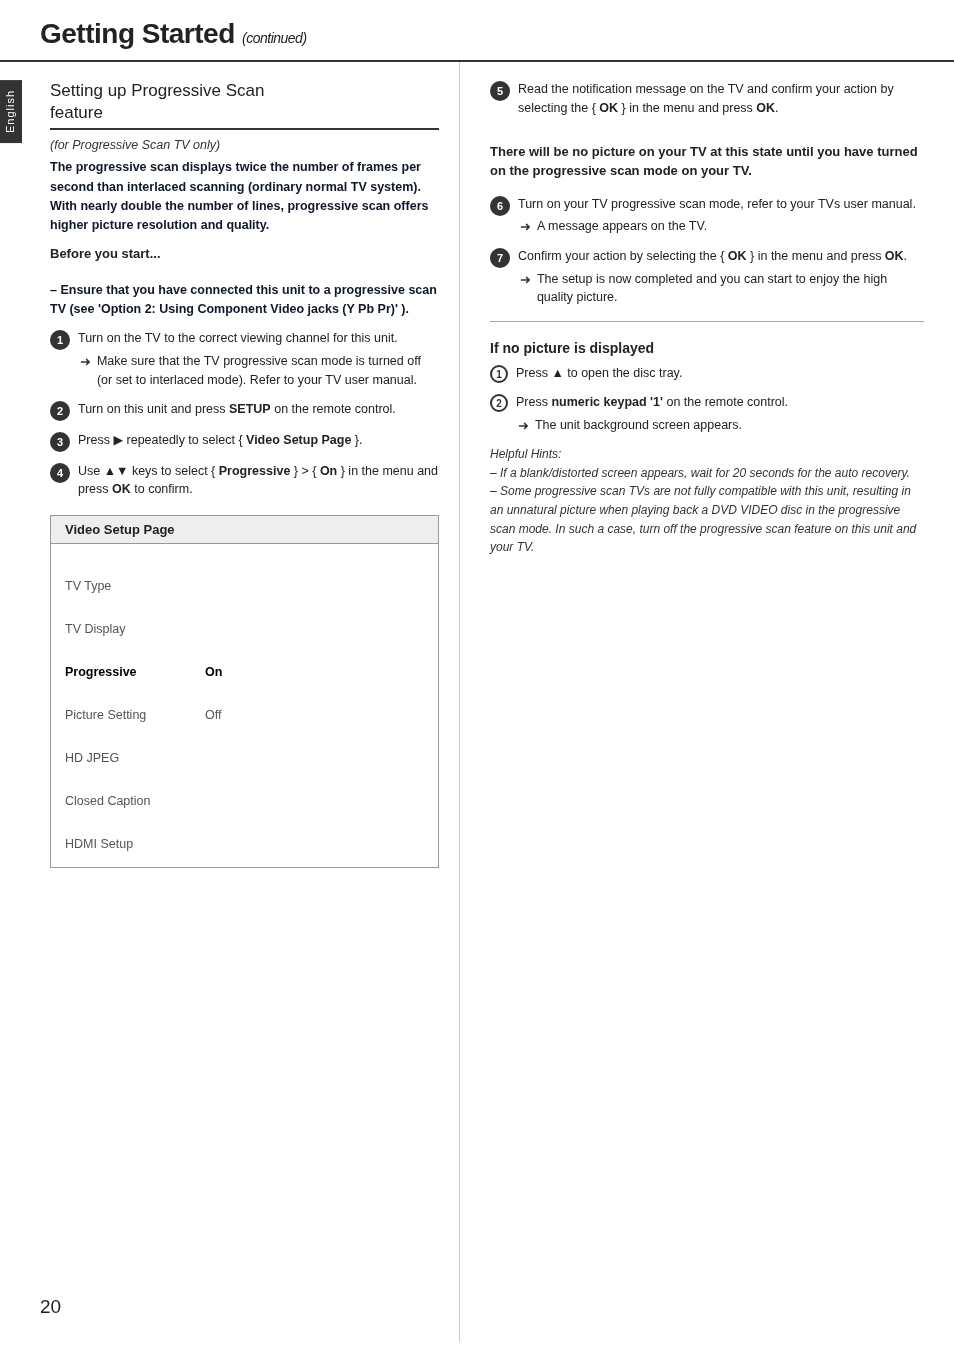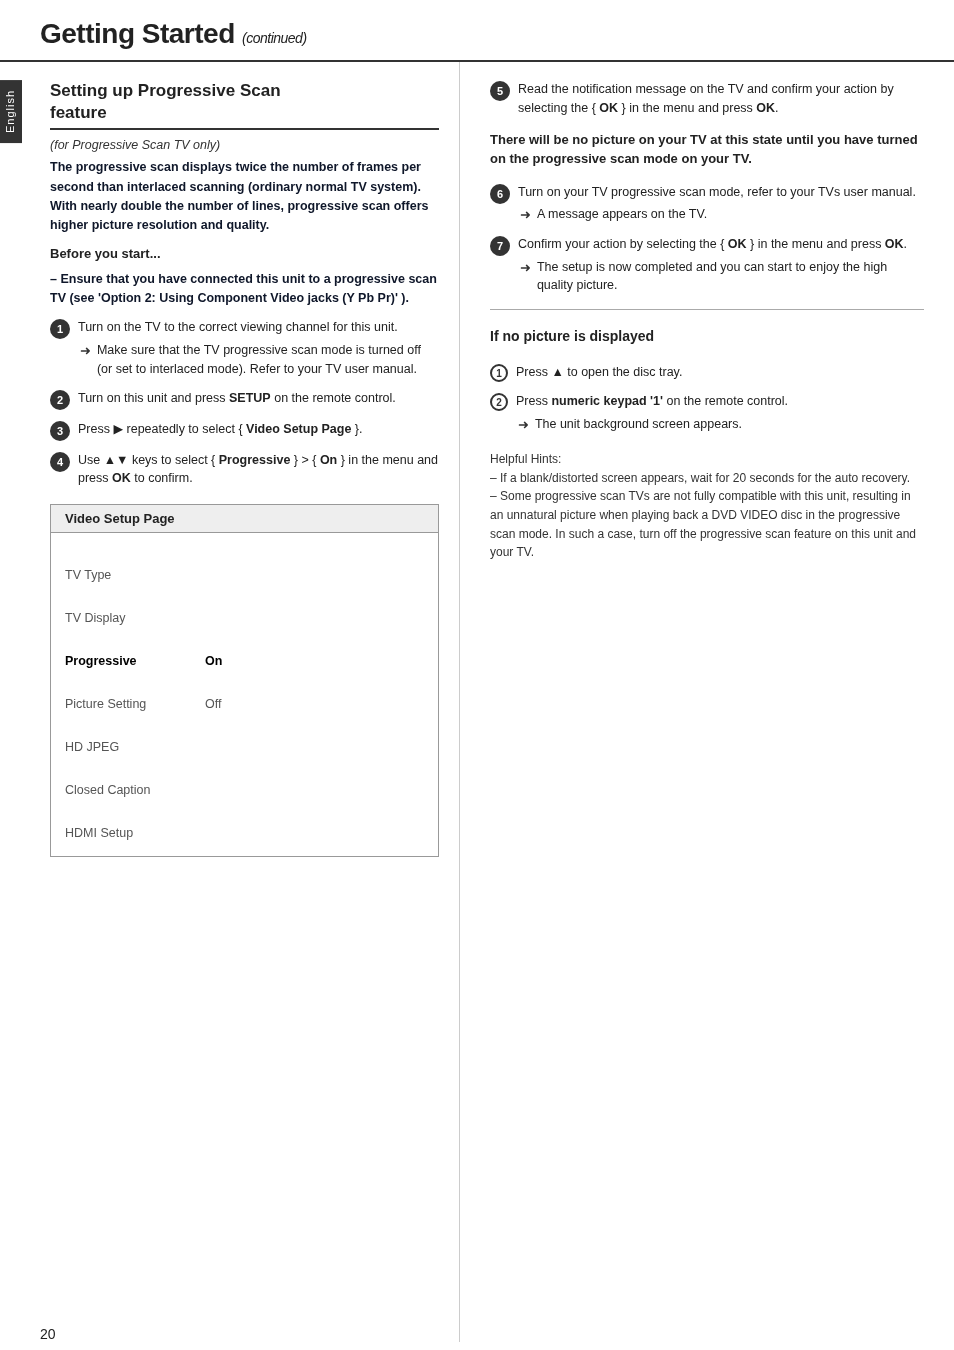--- a/index.html
+++ b/index.html
@@ -62,21 +62,21 @@
     }
 
     
     .right-col {
       flex: 1;
       padding: 18px 30px 18px 30px;
     }
 
     .section-title {
       font-size: 17px;
-      font-weight: bold;
+      font-weight: normal;
       border-bottom: 2px solid #333;
       padding-bottom: 4px;
       margin-bottom: 8px;
       line-height: 1.3;
     }
 
     .italic-note {
       font-style: italic;
       font-size: 12.5px;
       margin-bottom: 6px;
@@ -87,21 +87,21 @@
       font-size: 12.5px;
       line-height: 1.55;
       margin-bottom: 10px;
       color: #0f172a;
       font-weight: bold;
     }
 
     .bold-label {
       font-weight: bold;
       font-size: 13px;
-      margin-bottom: 9px;
+      margin-bottom: 20px;
     }
 
     .step-list {
       list-style: none;
       padding: 0;
       margin: 0;
     }
 
     .step-item {
       display: flex;
@@ -201,48 +201,49 @@
     .setup-row-value {
       color: #555;
     }
 
     .setup-row.active-row .setup-row-value {
       color: #000;
     }
 
     
     .warning-box {
-      margin: 12px 0 14px 0;
+      margin: 24px 0 14px 0;
     }
 
     .warning-text {
       font-weight: bold;
       font-size: 13px;
       line-height: 1.5;
     }
 
     .subsection-title {
       font-weight: bold;
       font-size: 14px;
-      margin: 18px 0 19px 0;
+      margin: 18px 0 8px 0;
     }
 
     .italic-hint {
+      font-style: italic;
       font-size: 12px;
       line-height: 1.55;
       color: #333;
-      margin-top: 16px;
+      margin-top: 10px;
     }
 
     
     .page-num {
       position: absolute;
-      bottom: 8px;
+      bottom: 32px;
       left: 40px;
-      font-size: 14px;
+      font-size: 19px;
     }
 
     hr.section-divider {
       border: none;
       border-top: 1px solid #aaa;
       margin: 14px 0;
     }
   </style>
 </head>
 <body>

